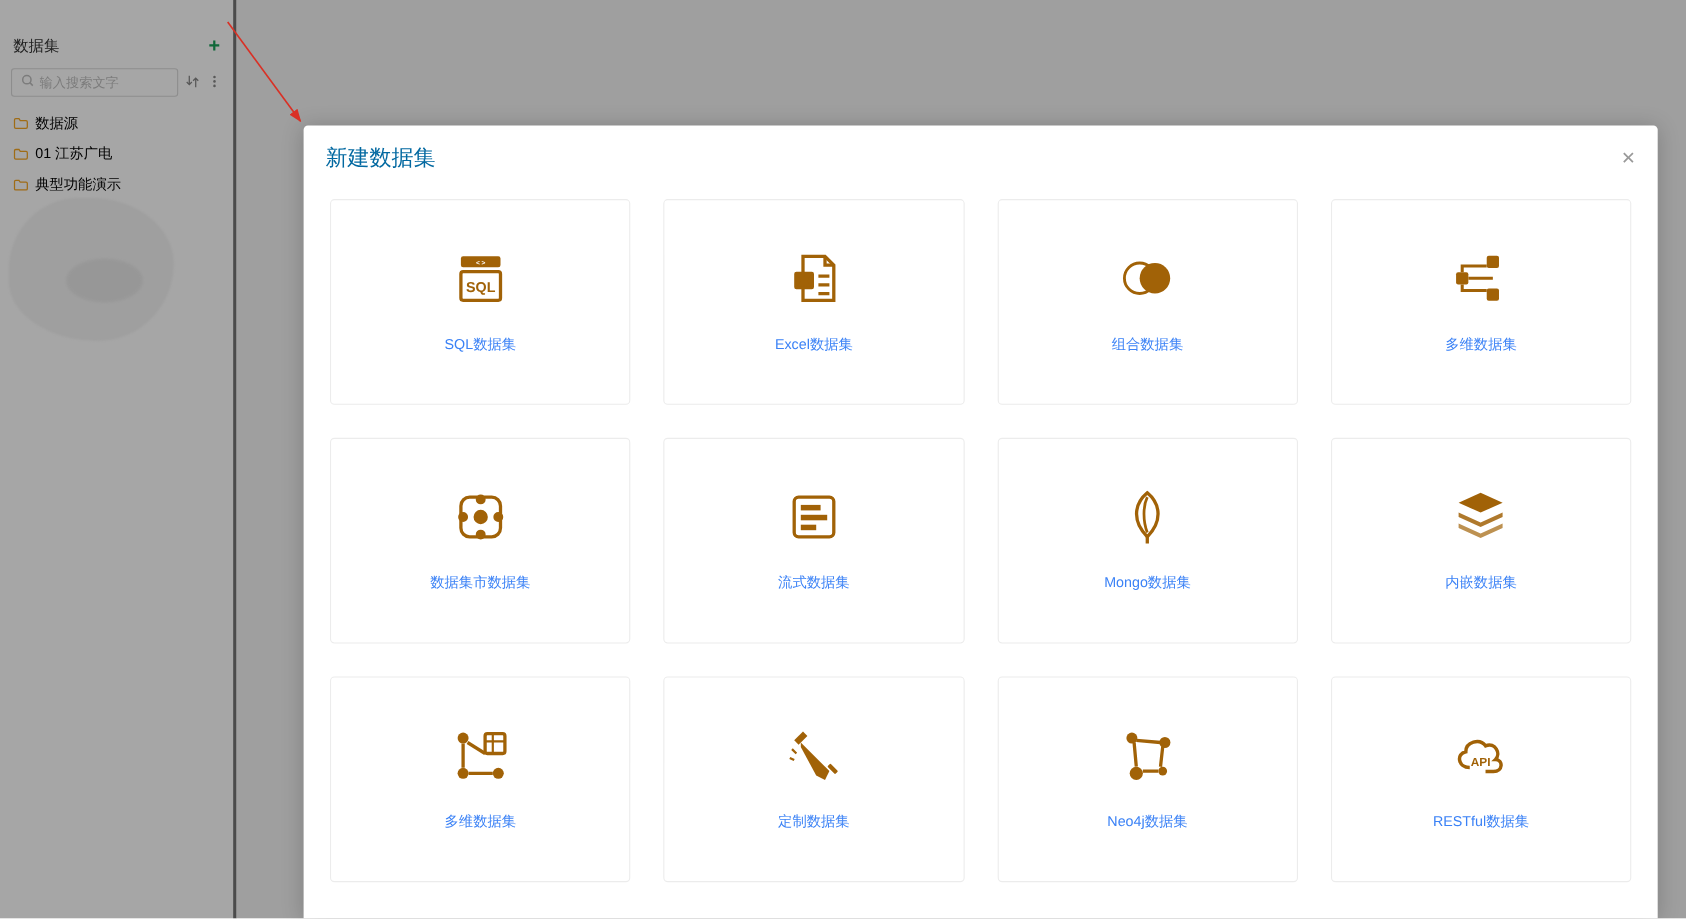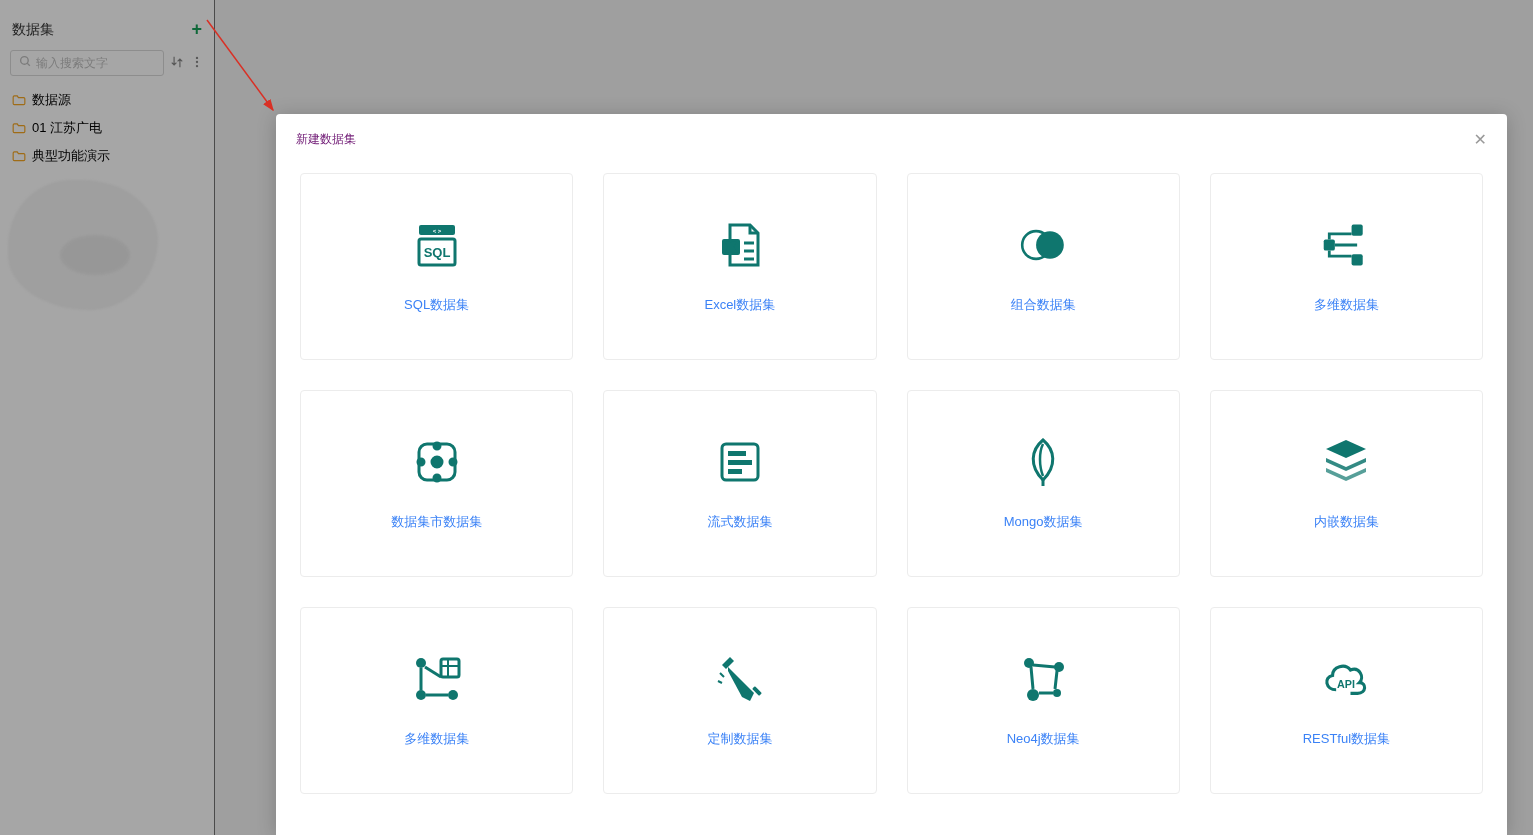--- a/index.html
+++ b/index.html
@@ -12,22 +12,22 @@
       width: 1533px;
       height: 835px;
       background: #f5f5f5;
       position: relative;
       overflow: hidden;
     }
     .sidebar {
       width: 215px;
       height: 100%;
       background: #fff;
-      border-right: 1px solid #737373;
-      padding: 14px 0;
+      border-right: 3px solid #737373;
+      padding: 26px 0;
       position: absolute;
       left: 0;
       top: 0;
     }
     .sidebar-header {
       display: flex;
       justify-content: space-between;
       align-items: center;
       padding: 5px 12px 10px 12px;
     }
@@ -128,22 +128,22 @@
       display: flex;
       flex-direction: column;
     }
     .dialog-header {
       display: flex;
       justify-content: space-between;
       align-items: center;
       padding: 16px 20px 14px 20px;
     }
     .dialog-title {
-      font-size: 12px;
-      color: #701a75;
+      font-size: 20px;
+      color: #0369a1;
     }
     .close-icon {
       color: #999;
       font-size: 16px;
       cursor: pointer;
     }
     .card-grid {
       display: grid;
       grid-template-columns: repeat(4, 1fr);
       gap: 30px 30px;
@@ -161,21 +161,21 @@
       gap: 25px;
       cursor: pointer;
       background: #fff;
     }
     .card-icon {
       width: 52px;
       height: 52px;
       display: flex;
       align-items: center;
       justify-content: center;
-      color: #0f766e;
+      color: #a16207;
     }
     .card-label {
       font-size: 13px;
       color: #3b82f6;
     }
     .blob {
       position: absolute;
       left: 8px;
       top: 180px;
       width: 150px;

